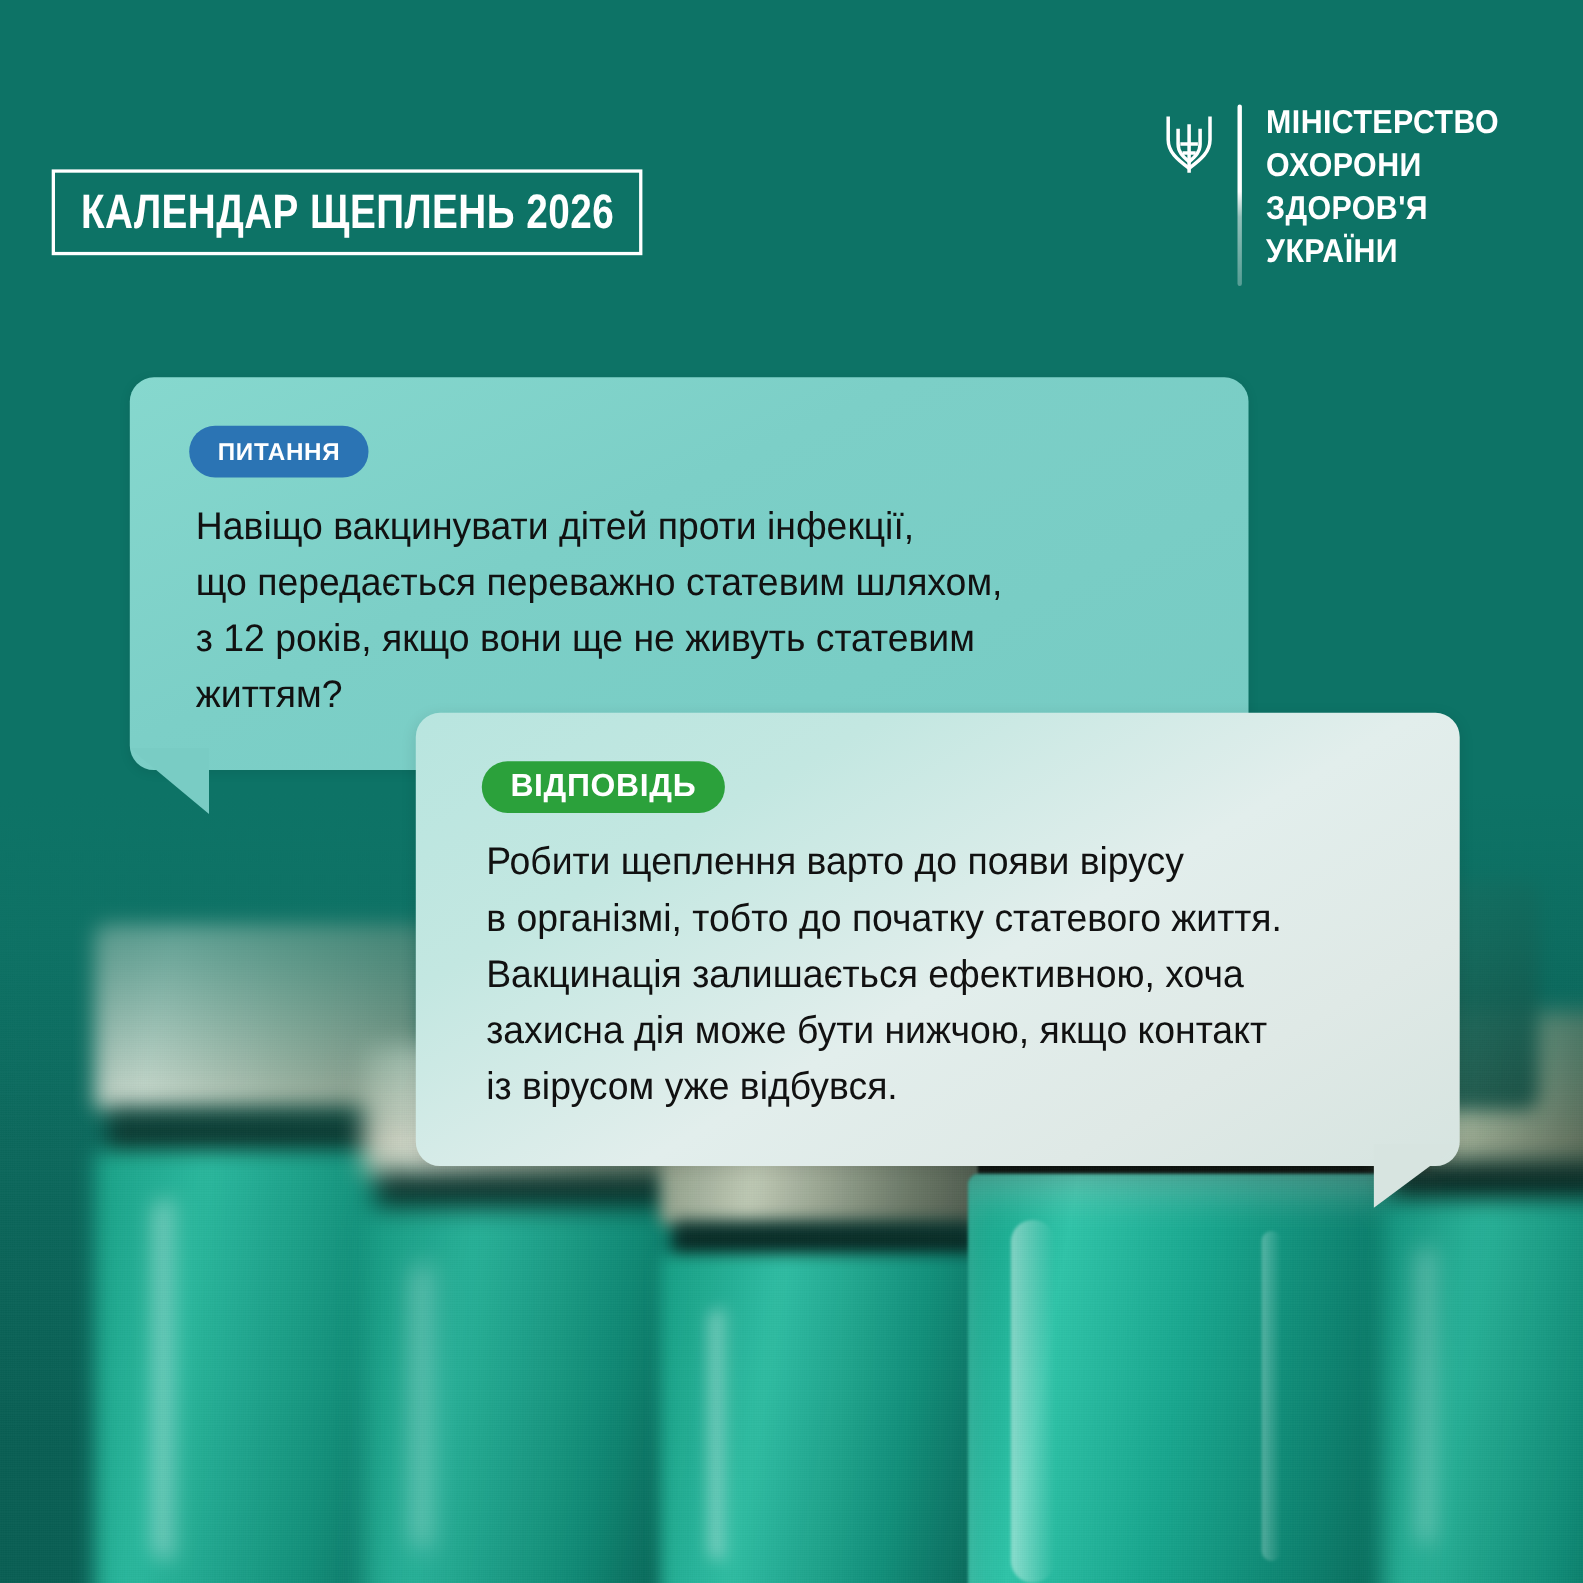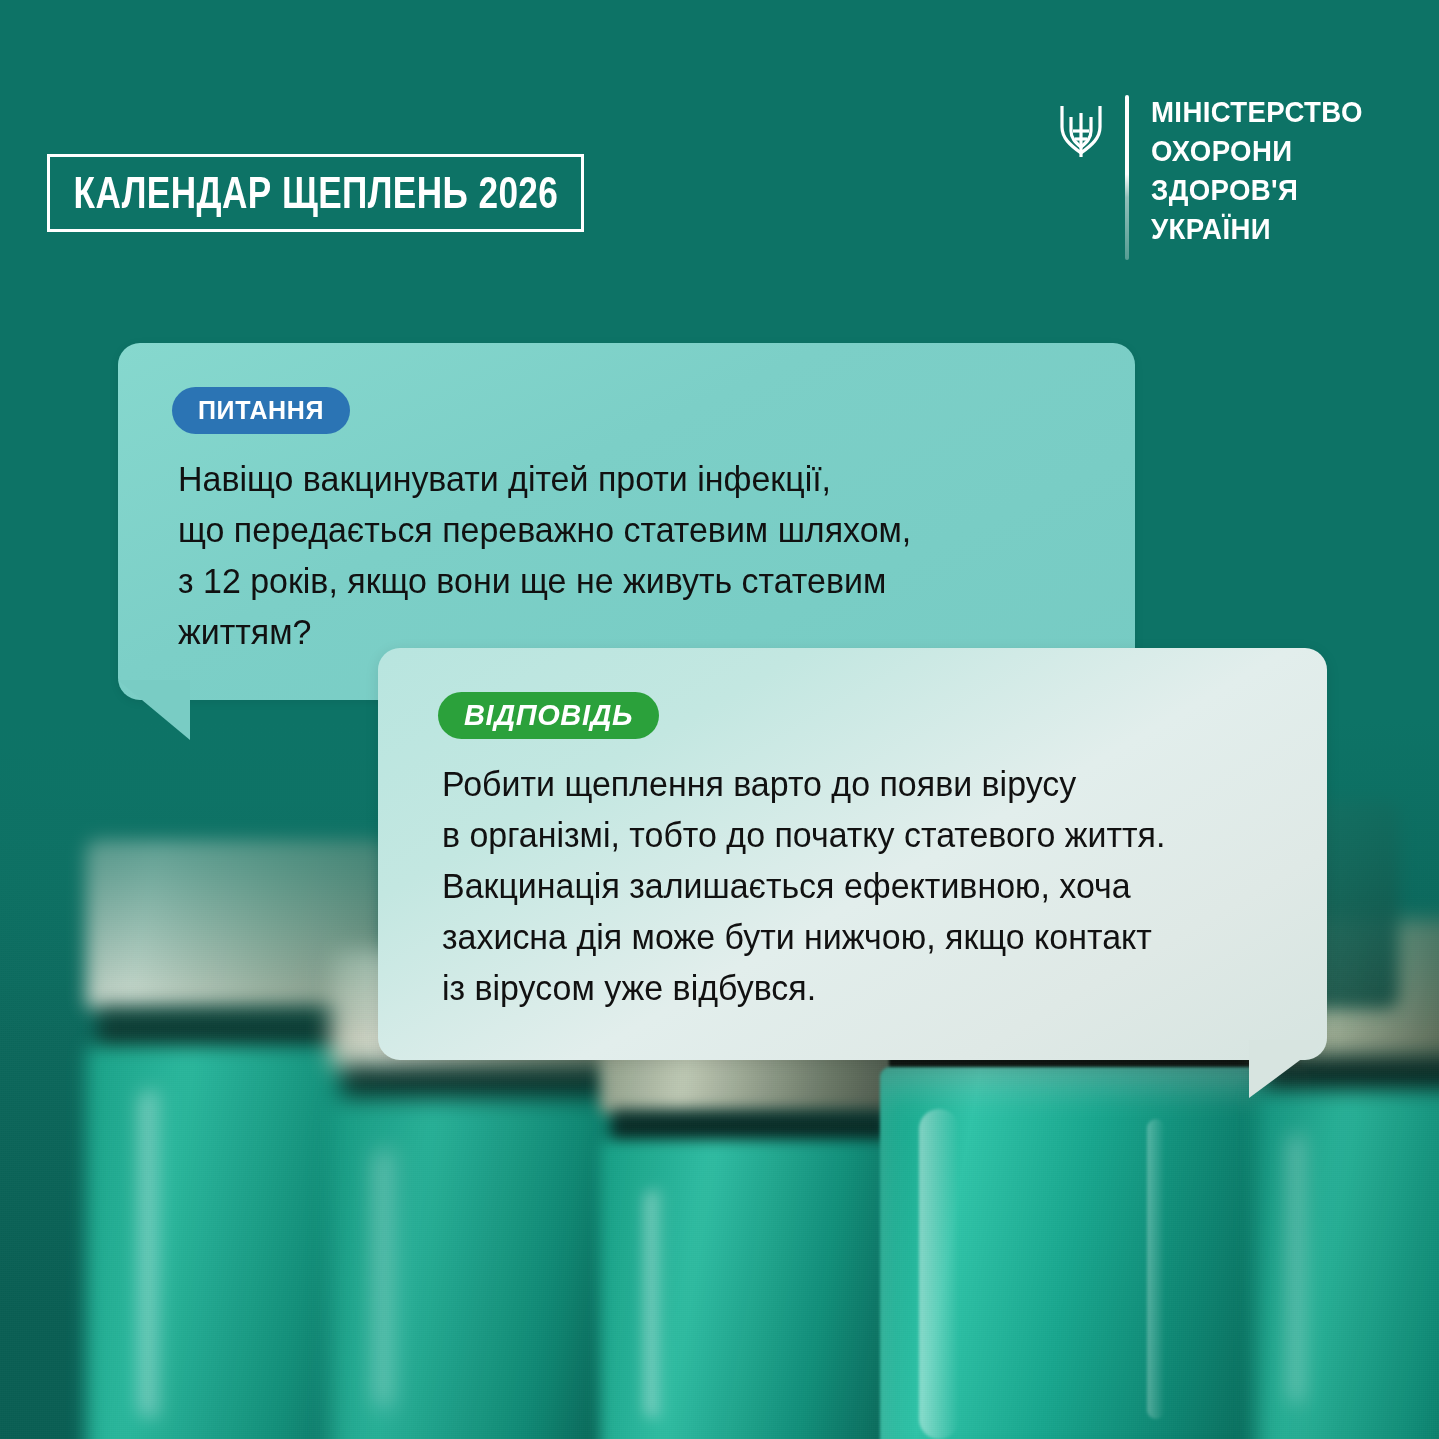--- a/index.html
+++ b/index.html
@@ -188,22 +188,22 @@
   }
 
   .badge{
     position:absolute;
     display:flex;align-items:center;justify-content:center;
     border-radius:24px;
     color:#ffffff;font-weight:700;
     letter-spacing:.6px;
     white-space:nowrap;
   }
-  .badge-q{left:54px;top:44px;height:47px;padding:16px 26px;font-size:25px;background:#2b74b4;}
-  .badge-a{left:60px;top:44px;height:47px;padding:16px 26px;font-size:29px;background:#2ba13b;font-style:italic;}
+  .badge-q{left:54px;top:44px;height:47px;padding:16px 26px;font-size:22px;background:#2b74b4;}
+  .badge-a{left:60px;top:44px;height:47px;padding:16px 26px;font-size:29px;background:#2ba13b;}
 
   .bubble-text{
     position:absolute;
     color:#111111;
     font-weight:400;
     font-size:35px;
     line-height:1.46;
     white-space:pre-line;
   }
   .text-q{left:60px;top:110px;right:40px;transform:scaleX(.97);transform-origin:left top;}

